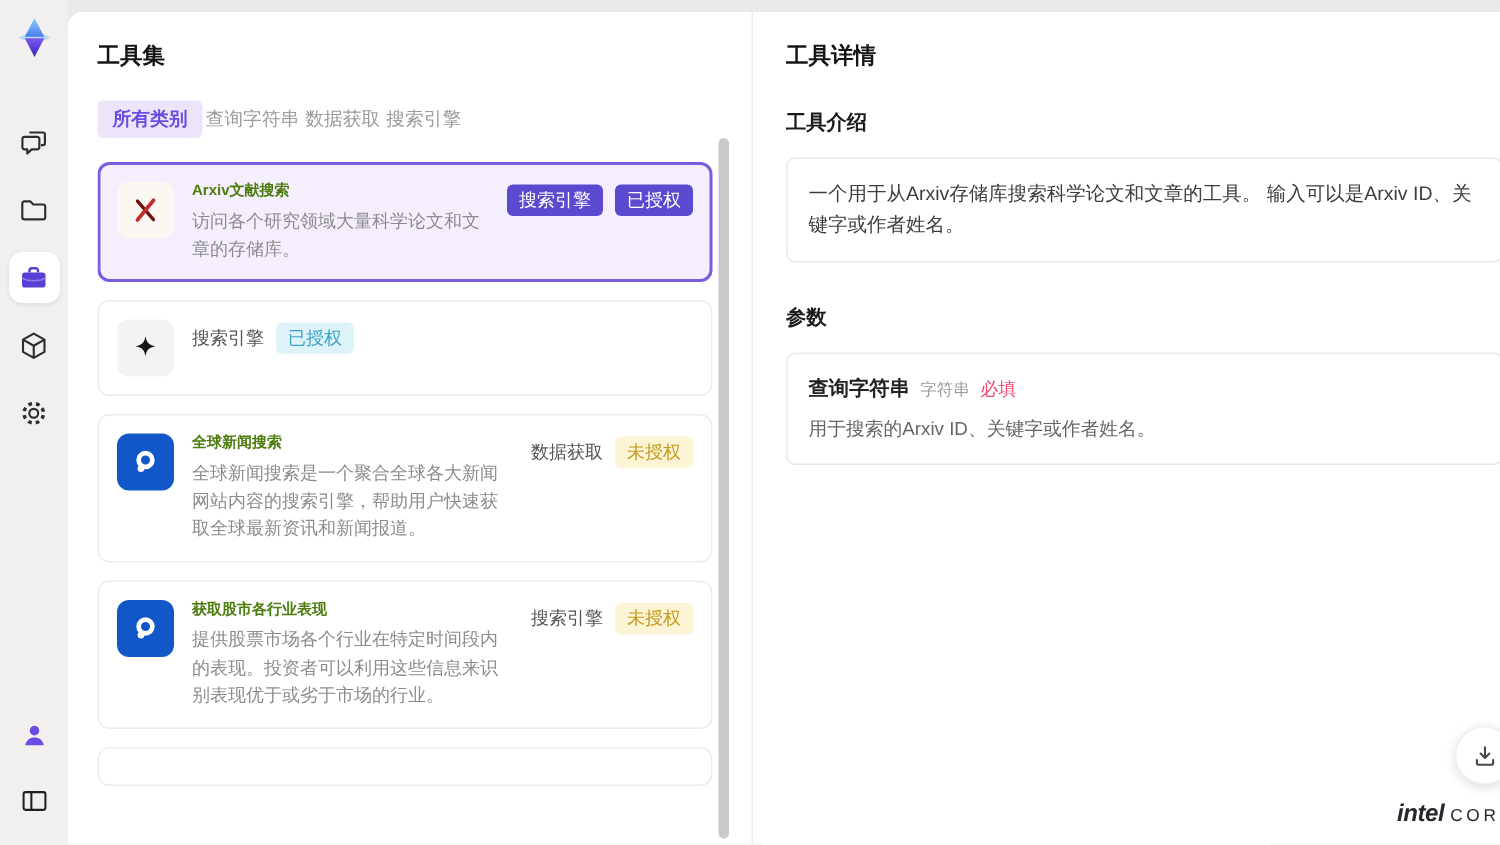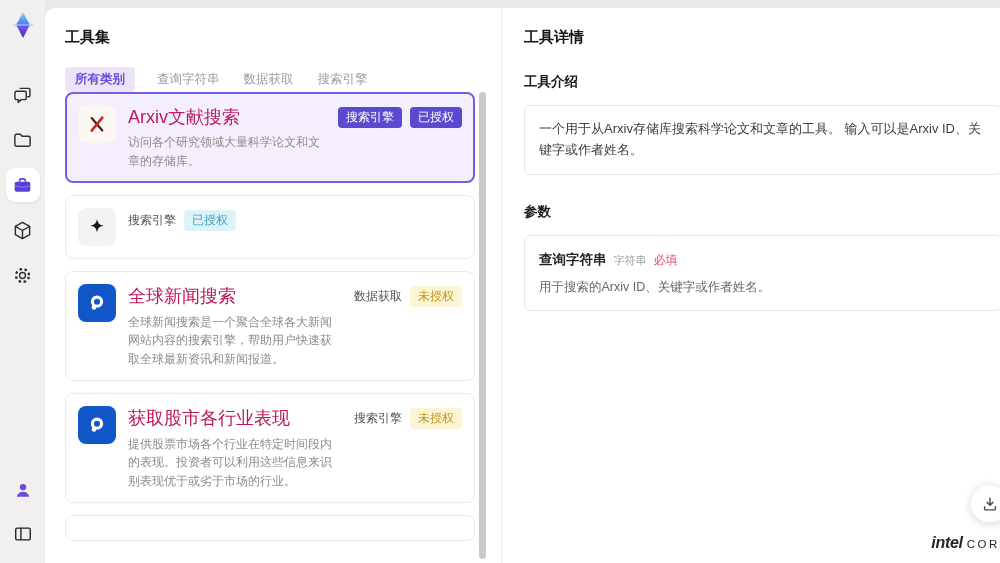--- a/index.html
+++ b/index.html
@@ -18,33 +18,33 @@
   .rail-bottom{margin-top:auto;margin-bottom:12px;display:flex;flex-direction:column;align-items:center;gap:10px;}
 
   
   .content{position:absolute;left:45px;top:8px;right:3px;bottom:0;background:#fff;
     border-radius:10px 10px 0 0;display:flex;overflow:hidden;}
 
   
   .left-pane{width:457px;box-sizing:border-box;padding:18px 20px 0 20px;
     border-right:1px solid #ececec;position:relative;}
   .pane-title{font-size:15px;font-weight:700;color:#151515;margin:2px 0 20px;}
-  .tabs{display:flex;align-items:center;gap:20px;}
+  .tabs{display:flex;align-items:center;margin-bottom:16px;}
   .tab{font-size:12.5px;color:#9b9b9b;padding:4px 2px;border-radius:4px;cursor:pointer;border:none;background:transparent;font-family:inherit;}
   .tab.active{background:#ece5fa;color:#6a4ce0;padding:4px 10px;font-weight:600;}
   .tool-list{height:452px;overflow:hidden;padding-right:6px;}
   .tool-card{display:flex;align-items:flex-start;gap:12px;padding:12px;border:1px solid #ececec;
     border-radius:8px;margin-bottom:12px;background:#fff;cursor:pointer;box-sizing:border-box;}
   .tool-card.selected{background:#f5effd;border:2px solid #7a5ce0;padding:11px;}
   .tool-icon{width:38px;height:38px;border-radius:8px;flex:none;display:flex;align-items:center;justify-content:center;}
   .icon-cream{background:#fbf8f3;}
   .icon-gray{background:#f4f3f1;}
   .icon-blue{background:#1257c8;}
   .tool-main{flex:1;min-width:0;padding-right:4px;}
-  .tool-name{font-size:18px;font-weight:400;color:#be185d;line-height:1.4;}
+  .tool-name{font-size:10px;font-weight:700;color:#4d7c0f;line-height:1.4;}
   .tool-desc{font-size:12px;color:#8c8c8c;line-height:1.55;margin-top:3px;}
   .tool-badges{display:flex;gap:8px;align-items:center;flex:none;margin-top:2px;}
   .badge{font-size:12px;padding:2px 8px;border-radius:4px;white-space:nowrap;}
   .badge-solid{background:#5b49cf;color:#fff;}
   .badge-plain{color:#555;padding:2px 0;}
   .badge-cyan{background:#def3f8;color:#3aa4c8;}
   .badge-amber{background:#fcf4d5;color:#c39a1a;}
   .scrollbar{position:absolute;right:15px;top:84px;bottom:4px;width:7px;background:#c9c9c9;border-radius:4px;}
 
   

